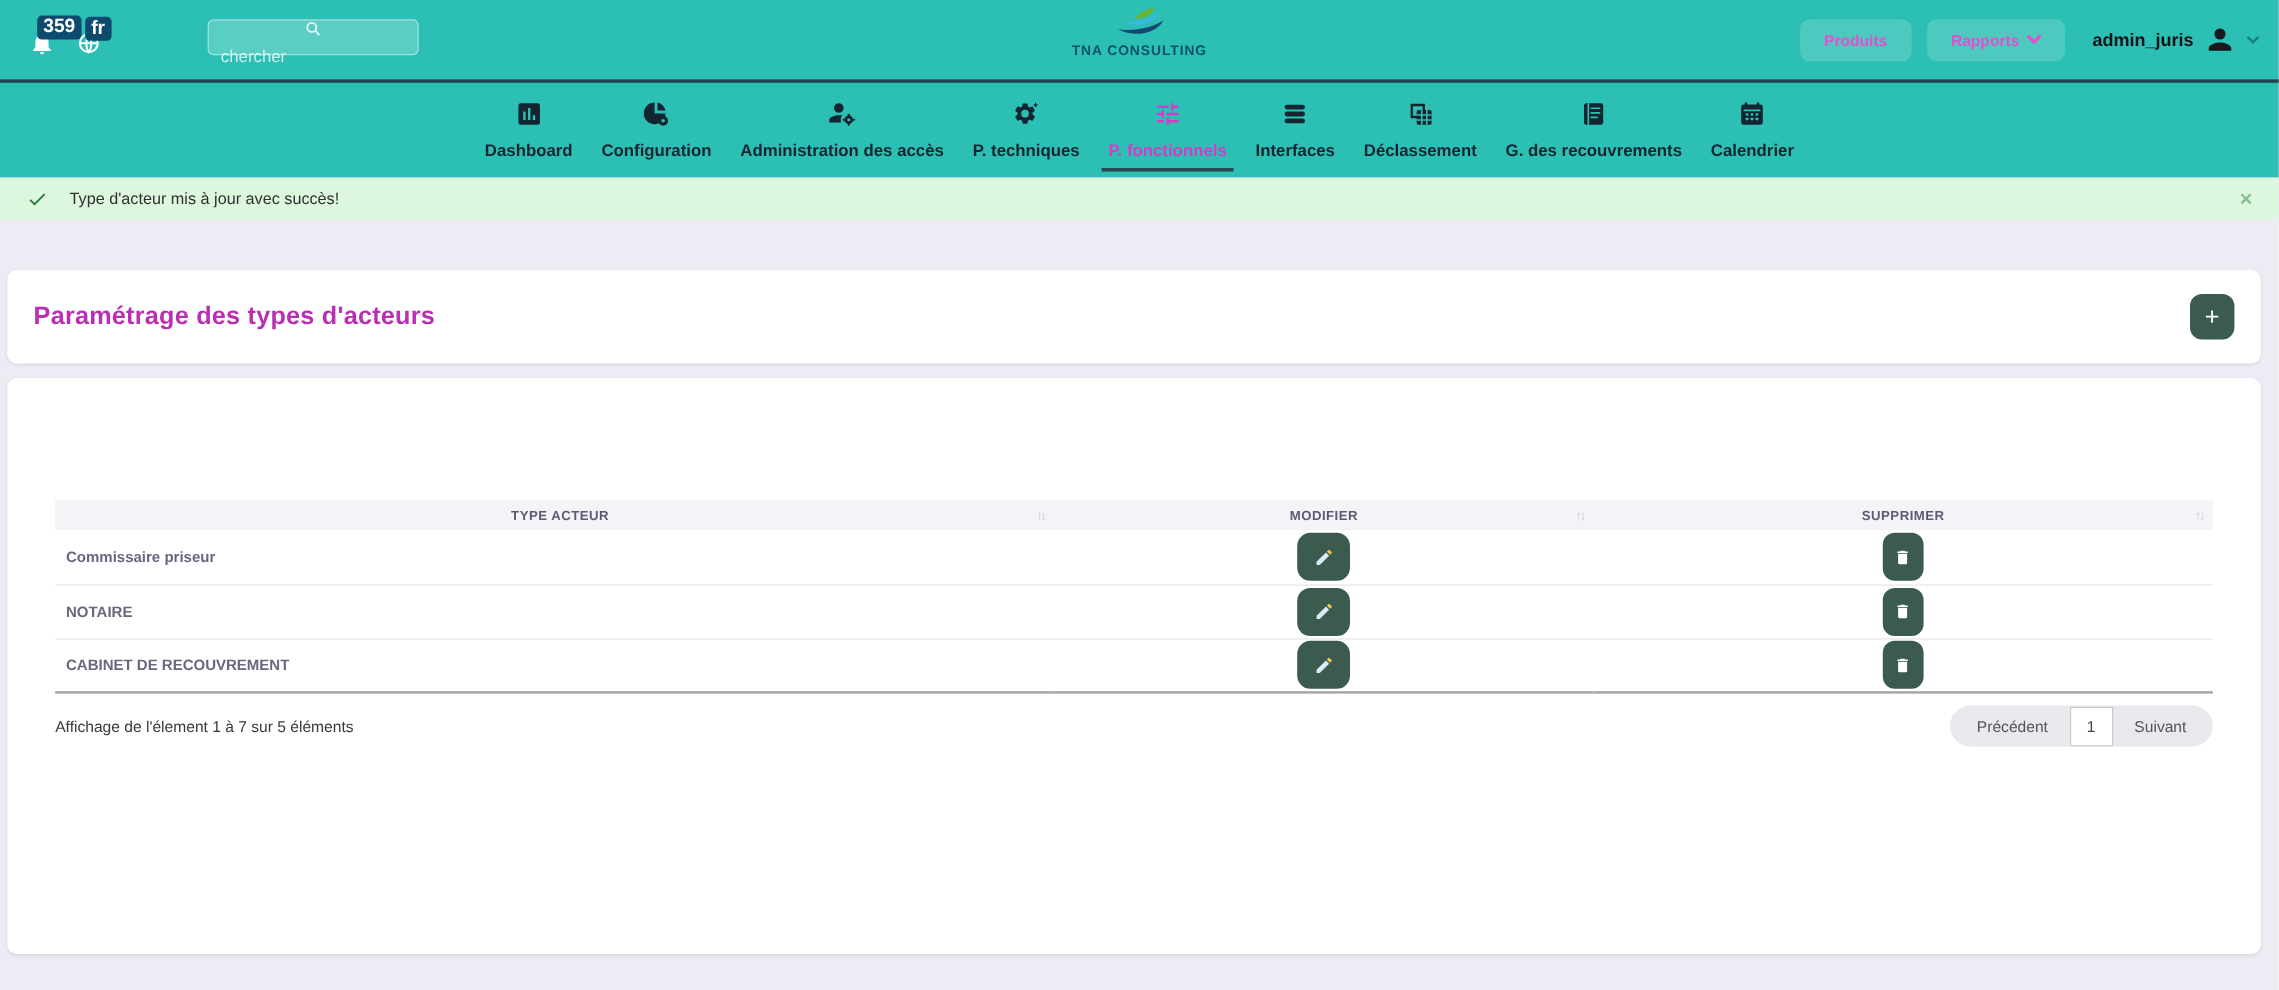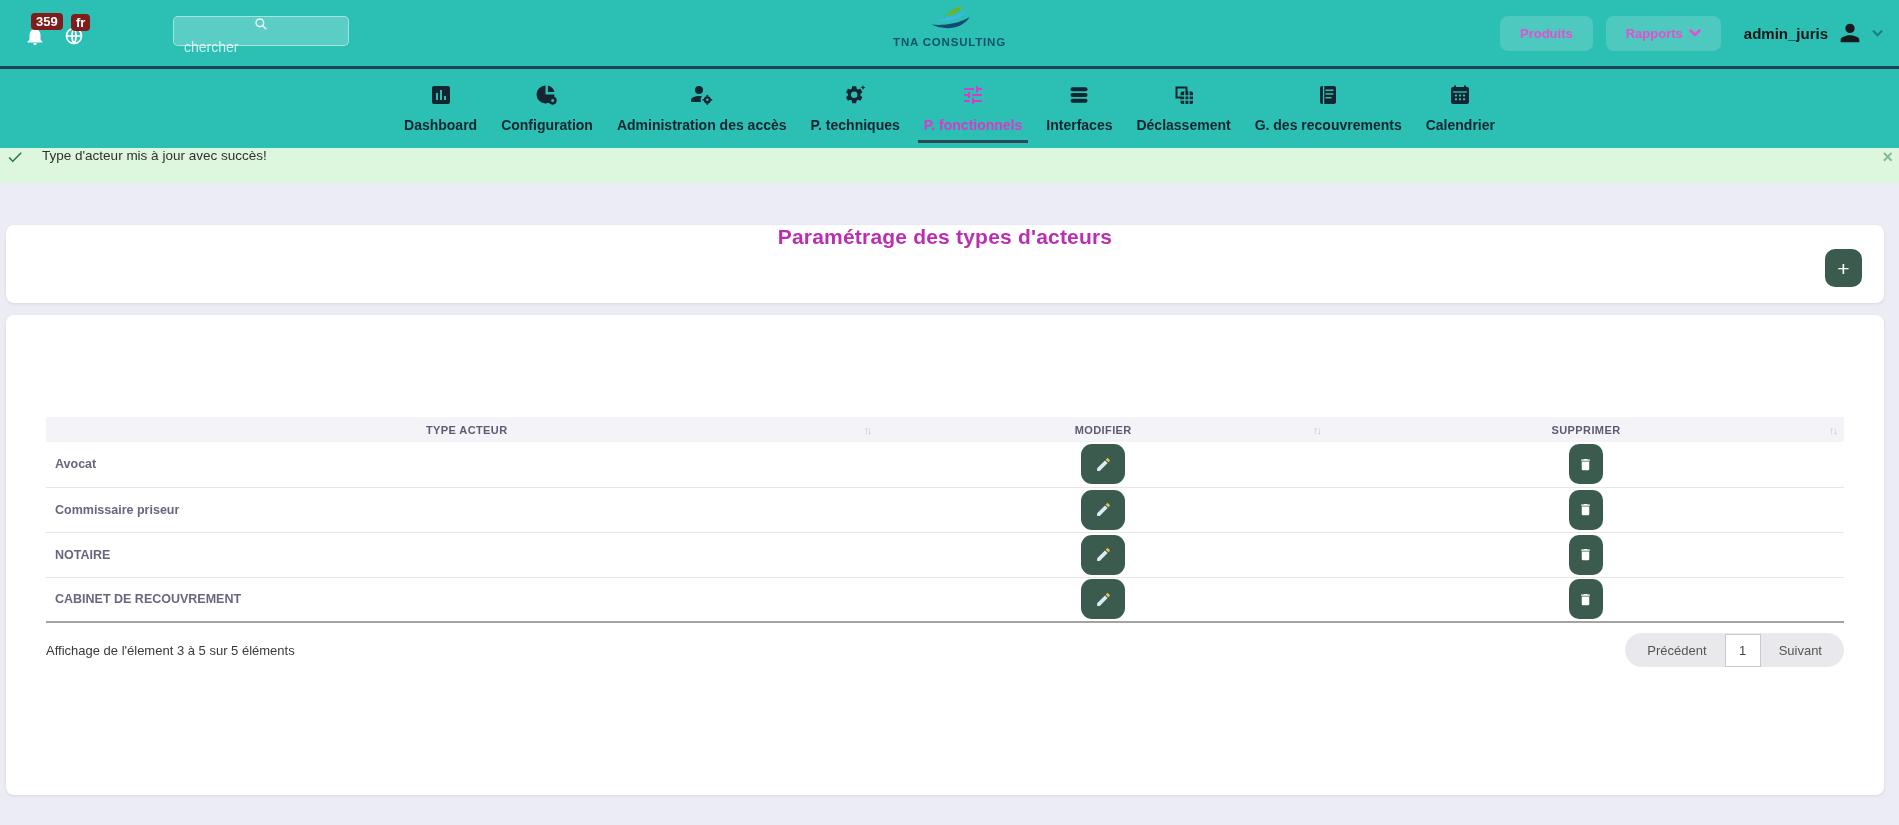--- a/index.html
+++ b/index.html
@@ -12,21 +12,21 @@
   }
   
   .topbar {
     height: 66px; background: #2cbfb4;
     position: relative; display: flex; align-items: center;
   }
   .top-left { display:flex; gap:18px; padding-left:24px; align-items:center; }
   .badge-wrap { position: relative; margin-top: 10px; }
   .mini-badge {
     position:absolute; top:-12px; left:7px;
-    background:#7f1d1d; color:#fff; font-size:13px; font-weight:bold;
+    background:#0c4a6e; color:#fff; font-size:16px; font-weight:bold;
     padding:2px 5px; border-radius:4px; line-height:1; white-space:nowrap;
   }
   .hdr-search {
     position:absolute; left:173px; top:16px; width:176px; height:30px;
     background:rgba(255,255,255,.22); border:1px solid rgba(255,255,255,.45);
     border-radius:5px; display:flex; align-items:center; padding:0 10px; gap:8px;flex-direction:column;
   }
   .hdr-search input {
     background:transparent; border:none; outline:none; color:#fff;
     font-size:14px; width:100%; font-family:inherit;
@@ -57,33 +57,32 @@
   }
   .nav-item .nav-ic { height:26px; display:flex; align-items:center; }
   .nav-item .nav-label { font-size:14px; font-weight:bold; margin-top:9px; white-space:nowrap; }
   .nav-item.active { color:#d63bc9; }
   .nav-item.active::after {
     content:""; position:absolute; bottom:5px; left:-6px; right:-6px;
     height:3px; background:#2c4a55;
   }
   
   .alert {
-    height:35px; background:#ddf6de; display:flex; align-items:flex-start;
-    padding:0 6px;
+    height:35px; background:#ddf6de; display:flex; align-items:center;
+    padding:0 22px;
   }
   .alert-msg { margin-left:18px; font-size:13.5px; color:#303030; }
   .alert-close {
     margin-left:auto; color:#84bd8e; font-size:18px; font-weight:bold;
     background:none; border:none; cursor:pointer; line-height:1; font-family:inherit;
   }
   
   .card {
     background:#fff; border-radius:8px; margin:0 15px 0 6px;
     box-shadow:0 1px 3px rgba(40,40,70,.10);
-    flex-direction:column;
   }
   .title-card {
     margin-top:42px; height:78px; display:flex; align-items:center; padding:0 22px;
   }
   .page-title { color:#ba2fb2; font-size:21px; font-weight:bold; letter-spacing:.2px; }
   .add-btn {
     margin-left:auto; width:37px; height:38px; background:#3a5b4e; color:#fff;
     border:none; border-radius:10px; font-size:21px; line-height:1; cursor:pointer;
     display:flex; align-items:center; justify-content:center; font-family:inherit;
   }
@@ -346,38 +345,20 @@
           <span class="sort-ic">↑↓</span>
         </th>
         <th class="center">
           <span>SUPPRIMER</span>
           <span class="sort-ic">↑↓</span>
         </th>
       </tr>
     </thead>
     <tbody>
       <tr>
-        <td class="type-cell">Avocat</td>
-        <td class="act-cell"><button class="icon-btn edit-btn">
-              <span style="display:flex;">
-                <svg width="17" height="17" viewBox="0 0 24 24">
-                  <path fill="#dceaf5" d="M3 17.25V21h3.75L17.81 9.94l-3.75-3.75L3 17.25z"></path>
-                  <path fill="#f0c24b" d="M20.71 7.04a1 1 0 0 0 0-1.41l-2.34-2.34a1 1 0 0 0-1.41 0l-1.83 1.83 3.75 3.75 1.83-1.83z"></path>
-                </svg>
-              </span>
-            </button></td>
-        <td class="act-cell"><button class="icon-btn del-btn">
-              <span style="display:flex;">
-                <svg width="15" height="17" viewBox="0 0 24 24" fill="#fff">
-                  <path d="M6 19a2 2 0 0 0 2 2h8a2 2 0 0 0 2-2V7H6v12zM19 4h-3.5l-1-1h-5l-1 1H5v2h14V4z"></path>
-                </svg>
-              </span>
-            </button></td>
-      </tr>
-      <tr>
         <td class="type-cell">Commissaire priseur</td>
         <td class="act-cell"><button class="icon-btn edit-btn">
               <span style="display:flex;">
                 <svg width="17" height="17" viewBox="0 0 24 24">
                   <path fill="#dceaf5" d="M3 17.25V21h3.75L17.81 9.94l-3.75-3.75L3 17.25z"></path>
                   <path fill="#f0c24b" d="M20.71 7.04a1 1 0 0 0 0-1.41l-2.34-2.34a1 1 0 0 0-1.41 0l-1.83 1.83 3.75 3.75 1.83-1.83z"></path>
                 </svg>
               </span>
             </button></td>
         <td class="act-cell"><button class="icon-btn del-btn">
@@ -421,20 +402,20 @@
                 <svg width="15" height="17" viewBox="0 0 24 24" fill="#fff">
                   <path d="M6 19a2 2 0 0 0 2 2h8a2 2 0 0 0 2-2V7H6v12zM19 4h-3.5l-1-1h-5l-1 1H5v2h14V4z"></path>
                 </svg>
               </span>
             </button></td>
       </tr>
     </tbody>
   </table>
 
   <div class="tbl-footer">
-    <span class="tbl-info">Affichage de l'élement 3 à 5 sur 5 éléments</span>
+    <span class="tbl-info">Affichage de l'élement 1 à 7 sur 5 éléments</span>
     <div class="paginate">
       <button class="page-nav-btn">Précédent</button>
       <div class="page-num">1</div>
       <button class="page-nav-btn">Suivant</button>
     </div>
   </div>
 </div>
 
 </body></html>

